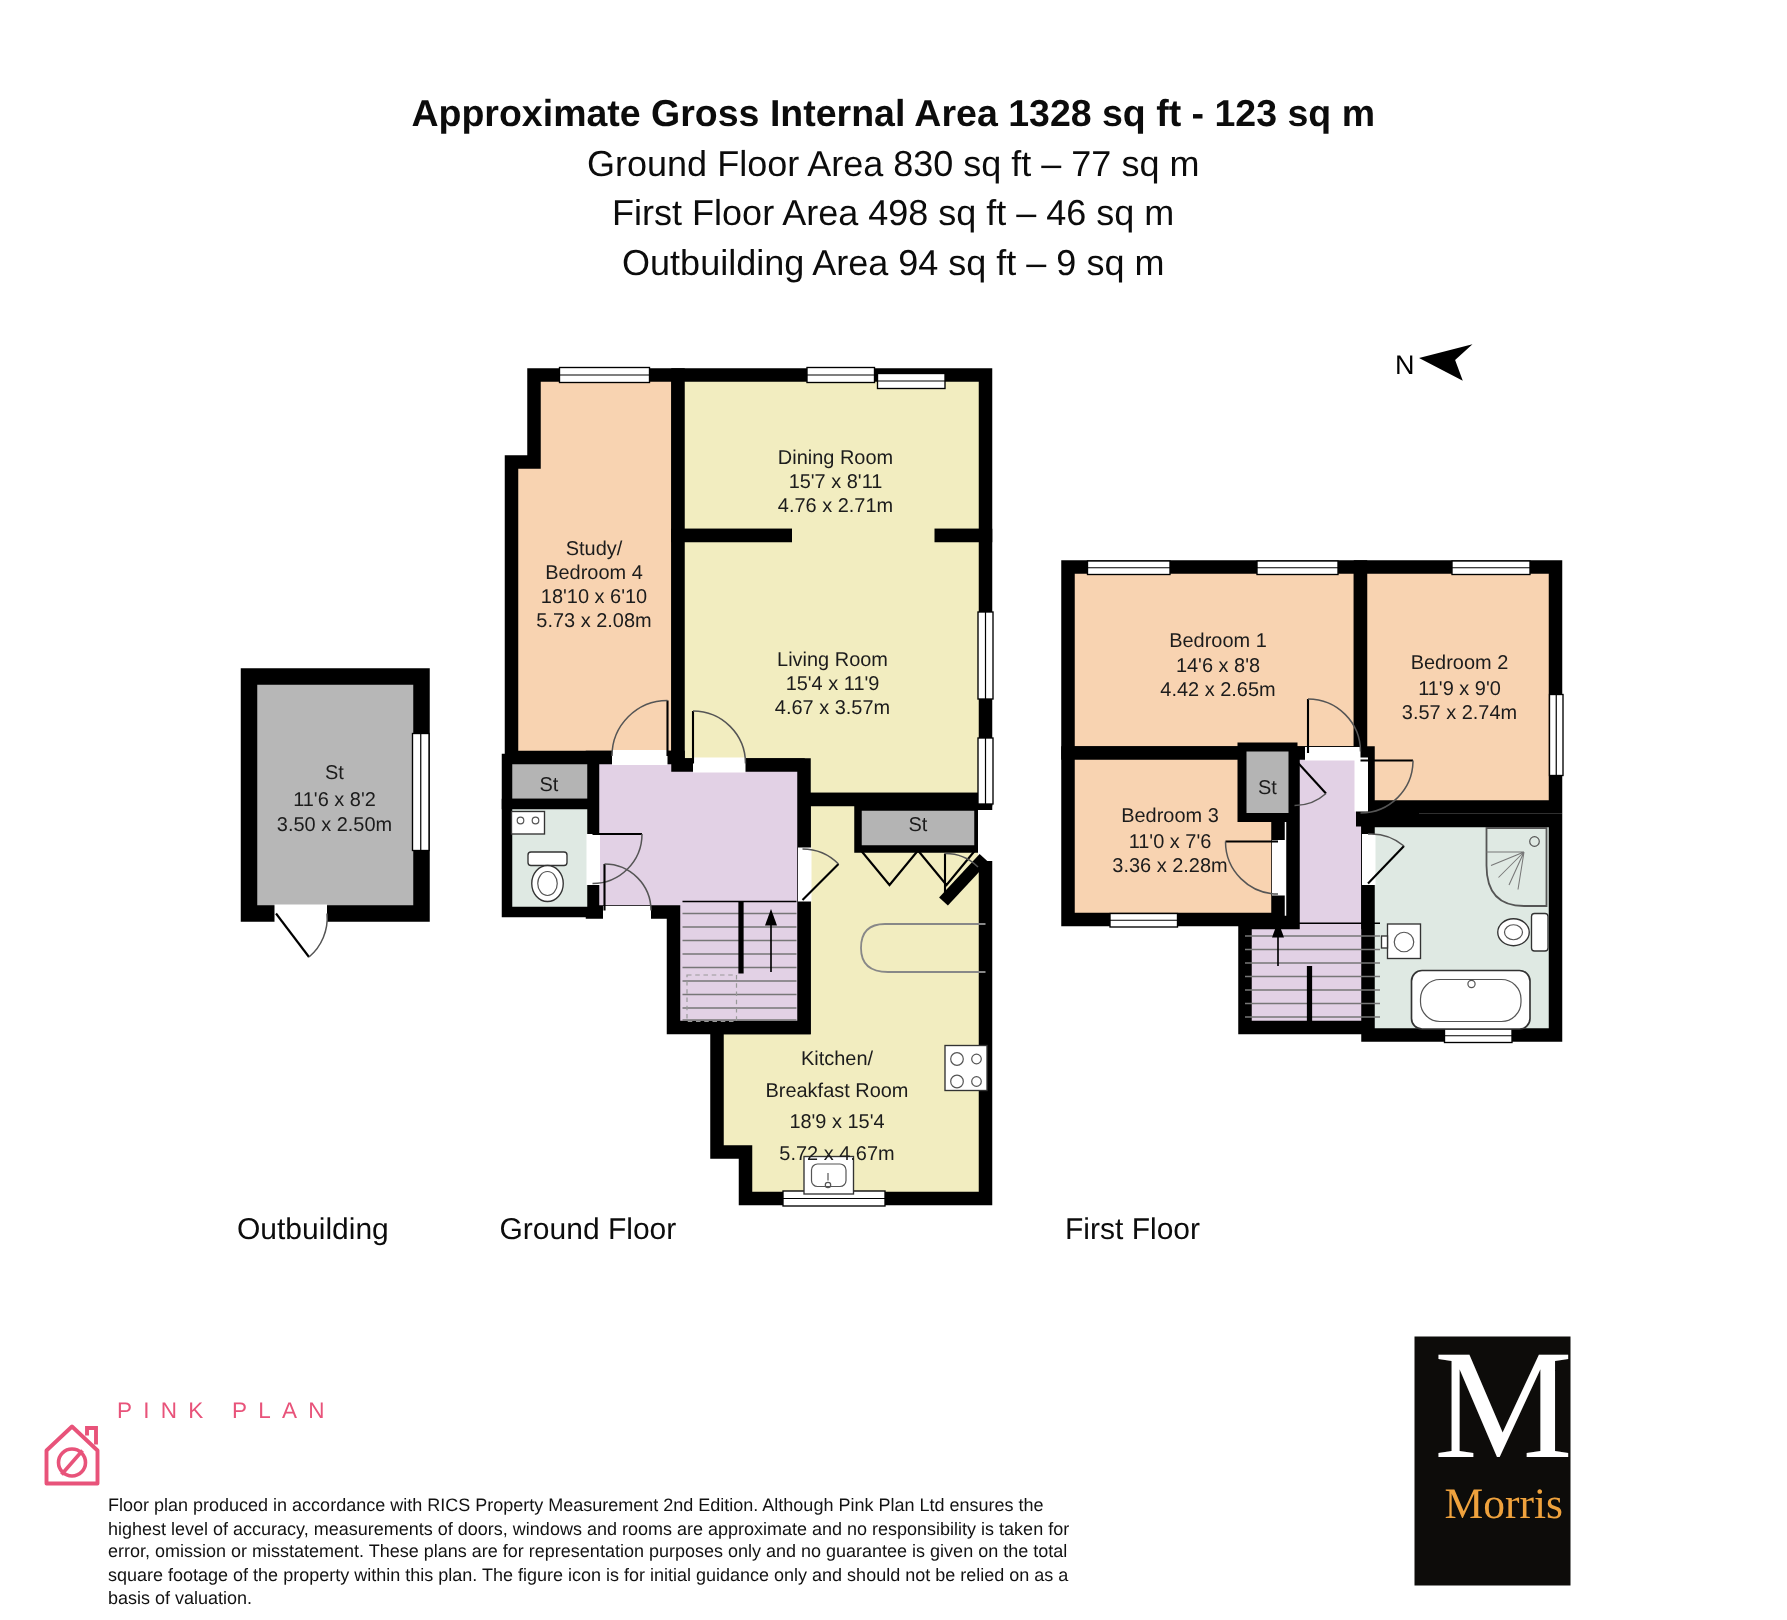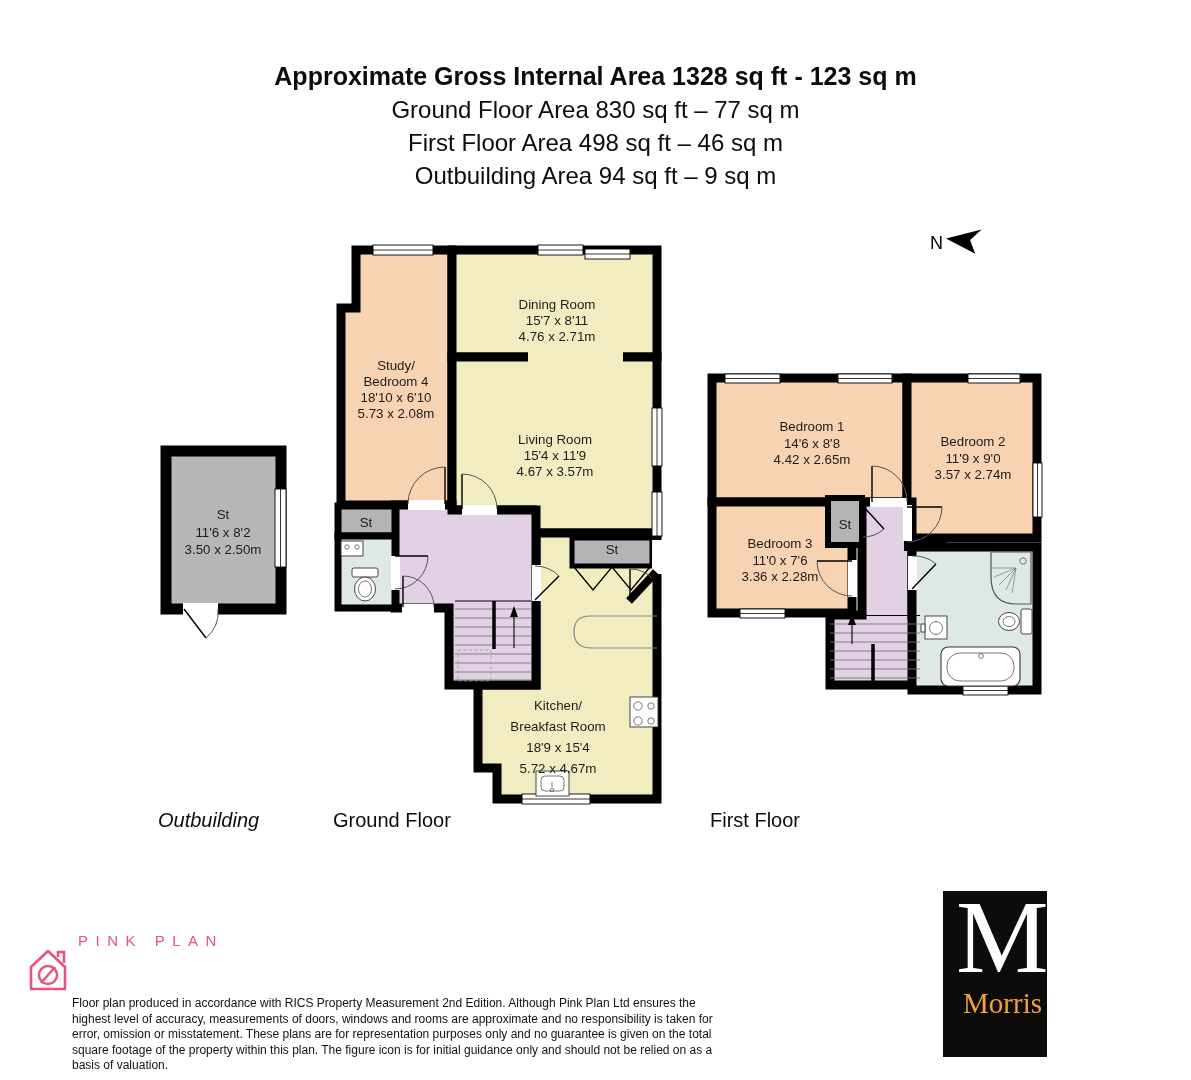--- a/index.html
+++ b/index.html
@@ -289,21 +289,21 @@
     <text x="812" y="464" class="rlabel">4.42 x 2.65m</text>
     <text x="973" y="446" class="rlabel">Bedroom 2</text>
     <text x="973" y="463" class="rlabel">11'9 x 9'0</text>
     <text x="973" y="479" class="rlabel">3.57 x 2.74m</text>
     <text x="780" y="548" class="rlabel">Bedroom 3</text>
     <text x="780" y="565" class="rlabel">11'0 x 7'6</text>
     <text x="780" y="581" class="rlabel">3.36 x 2.28m</text>
     <text x="845" y="529" class="rlabel">St</text>
   </svg>
 
-  <div class="abs floor-label" style="left:158px;top:809px;font-style:italic;">Outbuilding</div>
+  <div class="abs floor-label" style="left:158px;top:809px;">Outbuilding</div>
   <div class="abs floor-label" style="left:333px;top:809px;">Ground Floor</div>
   <div class="abs floor-label" style="left:710px;top:809px;">First Floor</div>
 
   <svg class="abs" style="left:27px;top:947px;" width="42" height="46" viewBox="0 0 42 46">
     <path d="M4,20 L21,4 L38,20 V42 H4 Z" fill="none" stroke="#e8537a" stroke-width="2.6" stroke-linejoin="round"></path>
     <path d="M31,10 V5 H37 V16" fill="none" stroke="#e8537a" stroke-width="2.6"></path>
     <circle cx="21" cy="28" r="9" fill="none" stroke="#e8537a" stroke-width="2.4"></circle>
     <path d="M14,36 L28,20" fill="none" stroke="#e8537a" stroke-width="2.4"></path>
   </svg>
   <div id="brand-text" class="abs">PINK PLAN</div>

